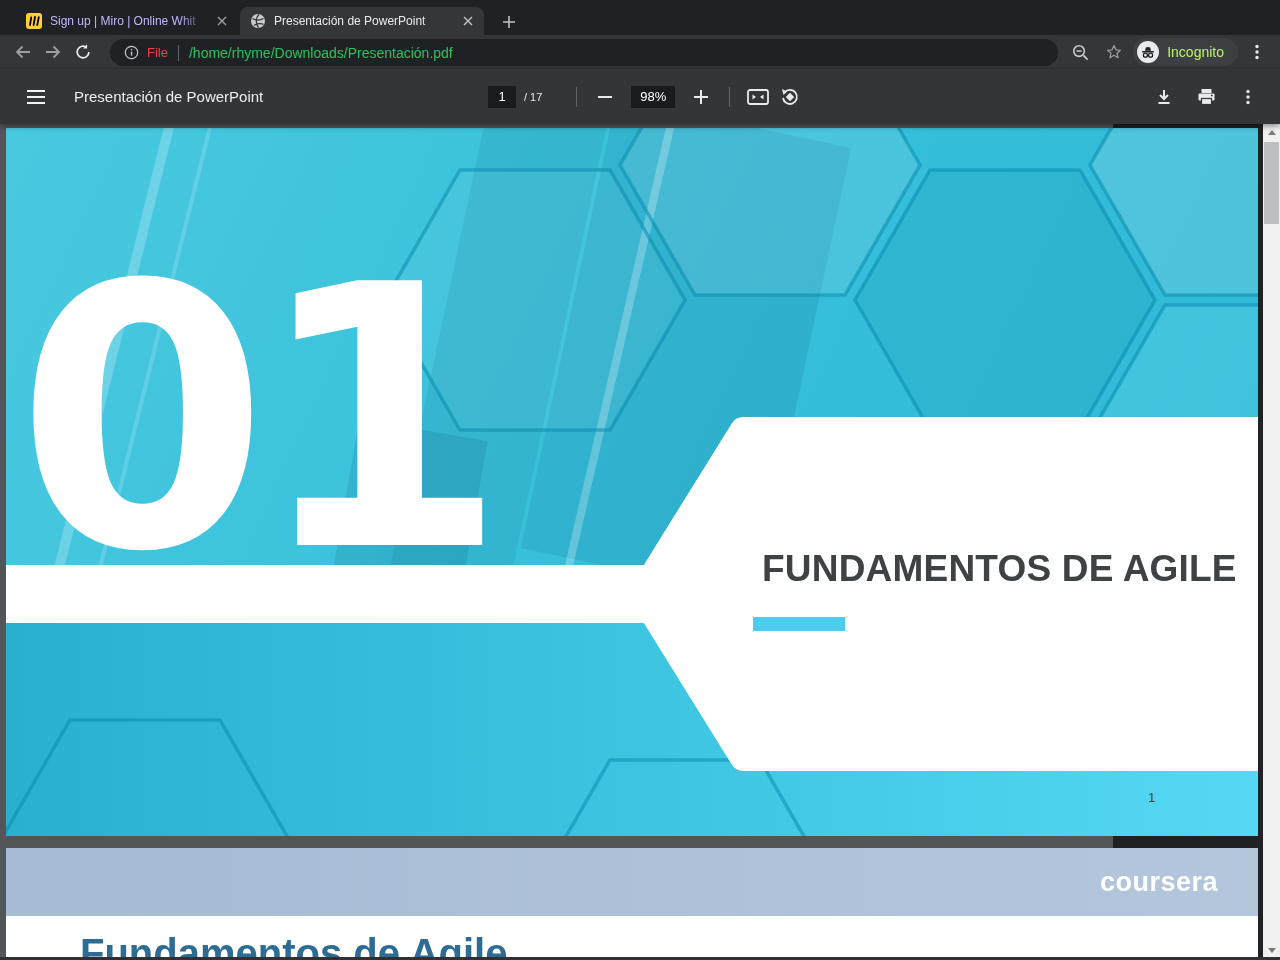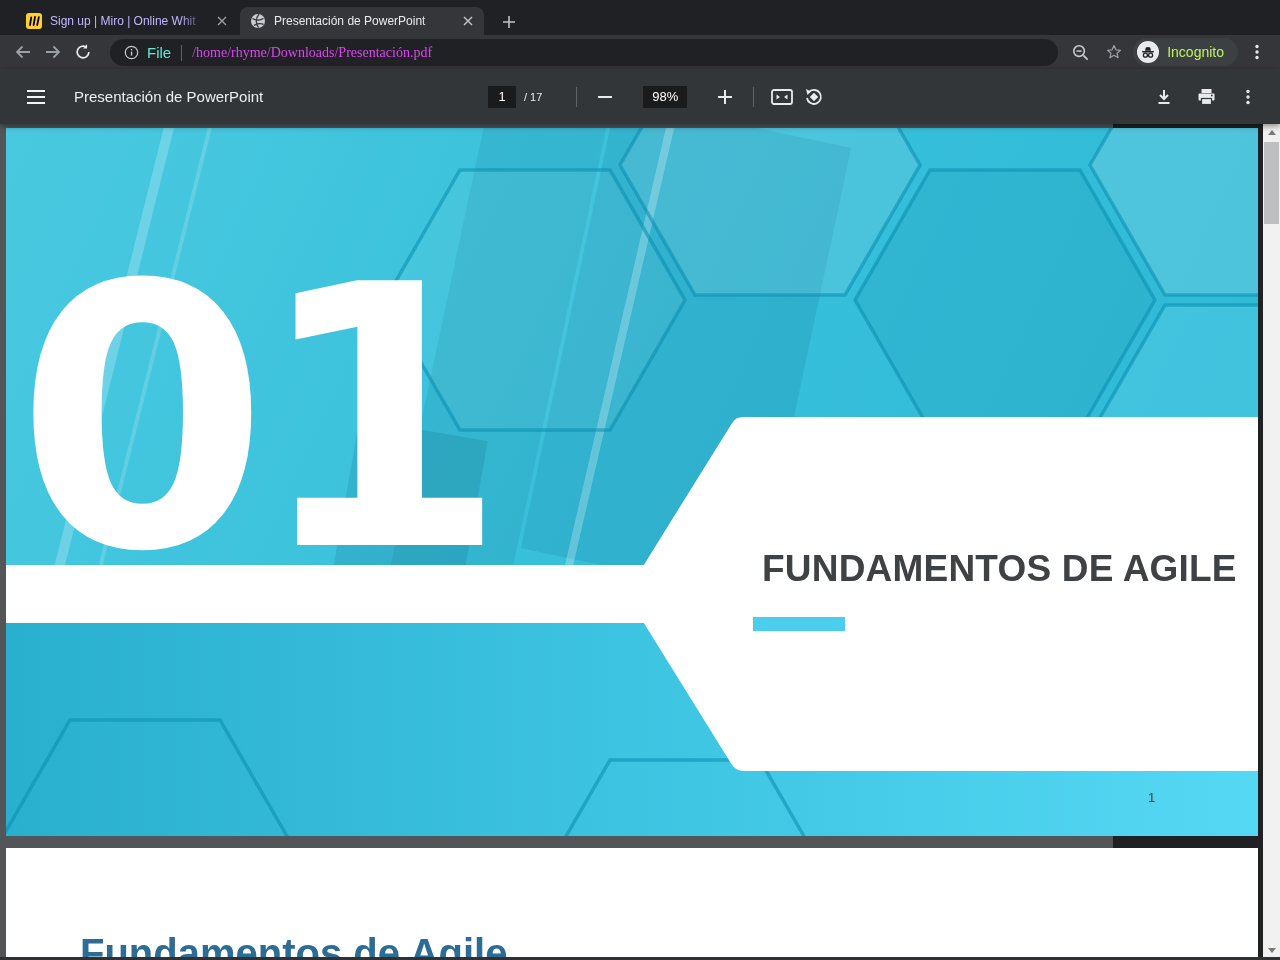--- a/index.html
+++ b/index.html
@@ -20,39 +20,39 @@
                border-radius:50%; flex:0 0 auto; }
   .newtab { position:absolute; left:496px; top:9px; width:26px; height:26px; display:flex;
             align-items:center; justify-content:center; border-radius:50%; }
 
   
   .omnibox-row { position:absolute; top:35px; left:0; width:1280px; height:34px; background:#35363a;
                  display:flex; align-items:center; }
   .nav-btn { width:30px; height:28px; display:flex; align-items:center; justify-content:center; }
   .url-pill { position:absolute; left:110px; top:4px; width:948px; height:27px; background:#202124;
               border-radius:14px; display:flex; align-items:center; padding:0 14px; color:#e8eaed; }
-  .url-pill .scheme { font-size:15px; color:#5eead4; margin:0 10px 0 8px; }
+  .url-pill .scheme { font-size:13px; color:#ef4444; margin:0 10px 0 8px; }
   .url-sep { width:1px; height:16px; background:#5f6368; margin-right:10px; }
-  .url-pill .path { font-size:14px; color:#d946ef; white-space:nowrap;font-family:Liberation Serif, serif; }
+  .url-pill .path { font-size:14px; color:#22c55e; white-space:nowrap; }
   .omni-right { position:absolute; right:8px; top:0; height:34px; display:flex; align-items:center; gap:4px; }
   .incognito-pill { display:flex; align-items:center; gap:8px; background:#3c4043; height:28px;
                     border-radius:14px; padding:0 14px 0 4px; color:#bef264; font-size:14px; }
   .spy-circle { width:22px; height:22px; border-radius:50%; background:#e8eaed; display:flex;
                 align-items:center; justify-content:center; }
 
   
   .pdf-toolbar { position:absolute; top:69px; left:0; width:1280px; height:55px; background:#323639;
                  box-shadow:0 2px 6px rgba(0,0,0,.45); display:flex; align-items:center; z-index:5; }
   .pdf-toolbar .left { position:absolute; left:20px; display:flex; align-items:center; gap:22px; }
   .doc-title { color:#eceef0; font-size:15px; }
   .pdf-center { position:absolute; left:488px; display:flex; align-items:center; }
   .page-box, .zoom-box { background:#191b1c; color:#fff; font-size:13px; height:22px;
                          display:flex; align-items:center; justify-content:center; border:none; }
   .page-box { width:28px; }
-  .zoom-box { width:44px; margin:0 22px; }
+  .zoom-box { width:44px; margin:0 10px; }
   .page-count { color:#e8eaed; font-size:11px; margin:0 22px 0 8px; }
   .tb-sep { width:1px; height:20px; background:#5f6368; margin:0 12px; }
   .tb-btn { width:32px; height:32px; display:flex; align-items:center; justify-content:center; }
   .pdf-right { position:absolute; right:16px; display:flex; align-items:center; gap:10px; }
 
   
   .viewer { position:absolute; top:124px; left:0; width:1113px; height:836px; background:#525659; }
 
   .slide { position:absolute; left:6px; top:4px; width:1252px; height:708px; overflow:hidden;
            background:linear-gradient(115deg,#49c9e0 0%, #38c0db 45%, #2eb8d5 100%); }
@@ -292,20 +292,23 @@
       <svg class="callout-svg" viewBox="0 0 1252 708">
         <path d="M -40 450 L 645 450 L 737 302 L 1290 302 L 1290 630 L 737 630 L 645 482 L -40 482 Z" fill="#ffffff" stroke="#ffffff" stroke-width="26" stroke-linejoin="round"></path>
       </svg>
 
       <div class="slide-title">FUNDAMENTOS DE AGILE</div>
       <div class="accent-bar"></div>
       <div class="slide-pagenum">1</div>
     </div>
 
     <div class="page2">
+      <div class="page2-band">
+        <span class="brand">coursera</span>
+      </div>
       <div class="page2-heading">Fundamentos de Agile</div>
     </div>
   </div>
 
   <div class="scrollbar">
     <div class="sb-arrow sb-up">
         <span class="tri-up"></span>
       </div>
     <div class="sb-thumb"></div>
     <div class="sb-arrow sb-down">

